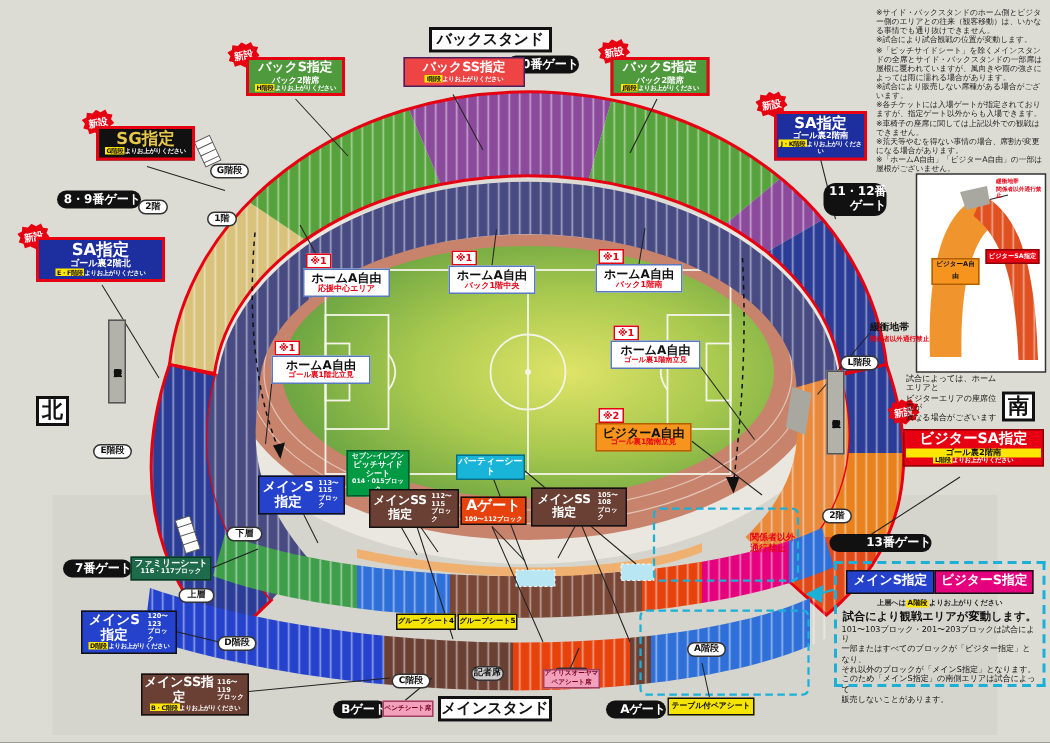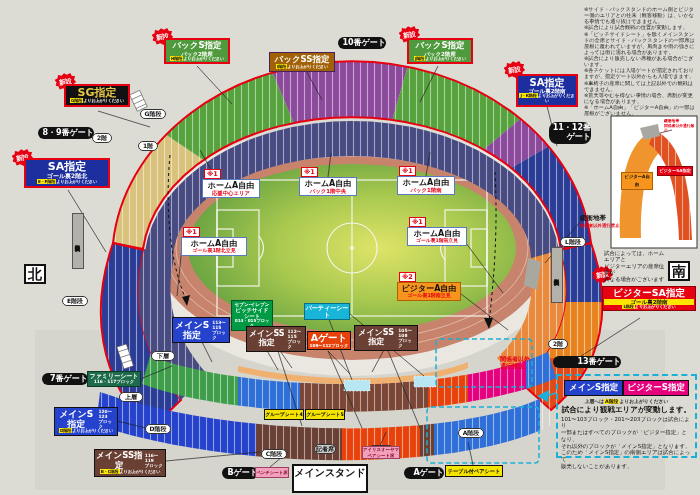--- a/index.html
+++ b/index.html
@@ -241,21 +241,22 @@
 
 <div class="abs pre" style="left:584px;top:6px;width:112px;font-size:5.2px;line-height:1.18;color:#222;">※サイド・バックスタンドのホーム側とビジター側のエリアとの往来（観客移動）は、いかなる事情でも通り抜けできません。
 ※試合により試合観戦の位置が変動します。
 ※「ピッチサイドシート」を除くメインスタンドの全席とサイド・バックスタンドの一部席は屋根に覆われていますが、風向きや雨の強さによっては雨に濡れる場合があります。
 ※試合により販売しない席種がある場合がございます。
 ※各チケットには入場ゲートが指定されておりますが、指定ゲート以外からも入場できます。
 ※車椅子の座席に関しては上記以外での観戦はできません。
 ※荒天等やむを得ない事情の場合、席割が変更になる場合があります。
 ※「ホームA自由」「ビジターA自由」の一部は屋根がございません。</div>
 
-<div class="abs standname" style="left:292px;top:464px;width:76px;height:29px;">メインスタンド</div>
+<div class="abs standname" style="left:286px;top:18px;width:82px;height:17px;">バックスタンド</div>
+<div class="abs standname" style="left:292px;top:464px;width:76px;height:17px;">メインスタンド</div>
 <div class="abs compass" style="left:24px;top:264px;width:22px;height:20px;">北</div>
 <div class="abs compass" style="left:668px;top:261px;width:22px;height:20px;">南</div>
 
 <div class="abs gate" style="left:338px;top:37px;width:48px;">10番ゲート</div>
 <div class="abs gate" style="left:38px;top:127px;width:56px;">8・9番ゲート</div>
 <div class="abs gate" style="left:42px;top:373px;width:46px;">7番ゲート</div>
 <div class="abs gate pre" style="left:549px;top:122px;width:42px;line-height:1.1;padding:2px 0;">11・12番
 ゲート</div>
 <div class="abs gate" style="left:553px;top:356px;width:68px;">13番ゲート</div>
 <div class="abs gate" style="left:222px;top:467px;width:36px;">Bゲート</div>
@@ -280,21 +281,21 @@
 <div class="abs badge" style="left:55px;top:73px;width:21px;height:18px;">新設</div>
 <div class="abs badge" style="left:12px;top:149px;width:21px;height:18px;">新設</div>
 <div class="abs badge" style="left:504px;top:61px;width:21px;height:18px;">新設</div>
 <div class="abs badge" style="left:592px;top:266px;width:21px;height:18px;">新設</div>
 
 <div class="abs sec" style="left:164px;top:38px;width:66px;background:#4f9a3c;border:2px solid #e60012;padding:1px;">
   <span class="t" style="font-size:8.5px;">バックS指定</span>
   <span class="s">バック2階席</span>
   <span class="note"><span class="nk">H階段</span><span>よりお上がりください</span></span>
 </div>
-<div class="abs sec" style="left:269px;top:38px;width:66px;background:#a16207;border:1.5px solid #4a1f60;padding:2px 1px;margin-top:14px;">
+<div class="abs sec" style="left:269px;top:38px;width:81px;background:#ef4444;border:1.5px solid #4a1f60;padding:2px 1px;">
   <span class="t" style="font-size:8.5px;">バックSS指定</span>
   <span class="note"><span class="nk">I階段</span><span>よりお上がりください</span></span>
 </div>
 <div class="abs sec" style="left:407px;top:38px;width:66px;background:#4f9a3c;border:2px solid #e60012;padding:1px;">
   <span class="t" style="font-size:8.5px;">バックS指定</span>
   <span class="s">バック2階席</span>
   <span class="note"><span class="nk">J階段</span><span>よりお上がりください</span></span>
 </div>
 <div class="abs sec" style="left:64px;top:84px;width:66px;background:#111;border:2px solid #e60012;padding:1px;">
   <span class="t" style="font-size:11px;color:#e8c84a;">SG指定</span>

